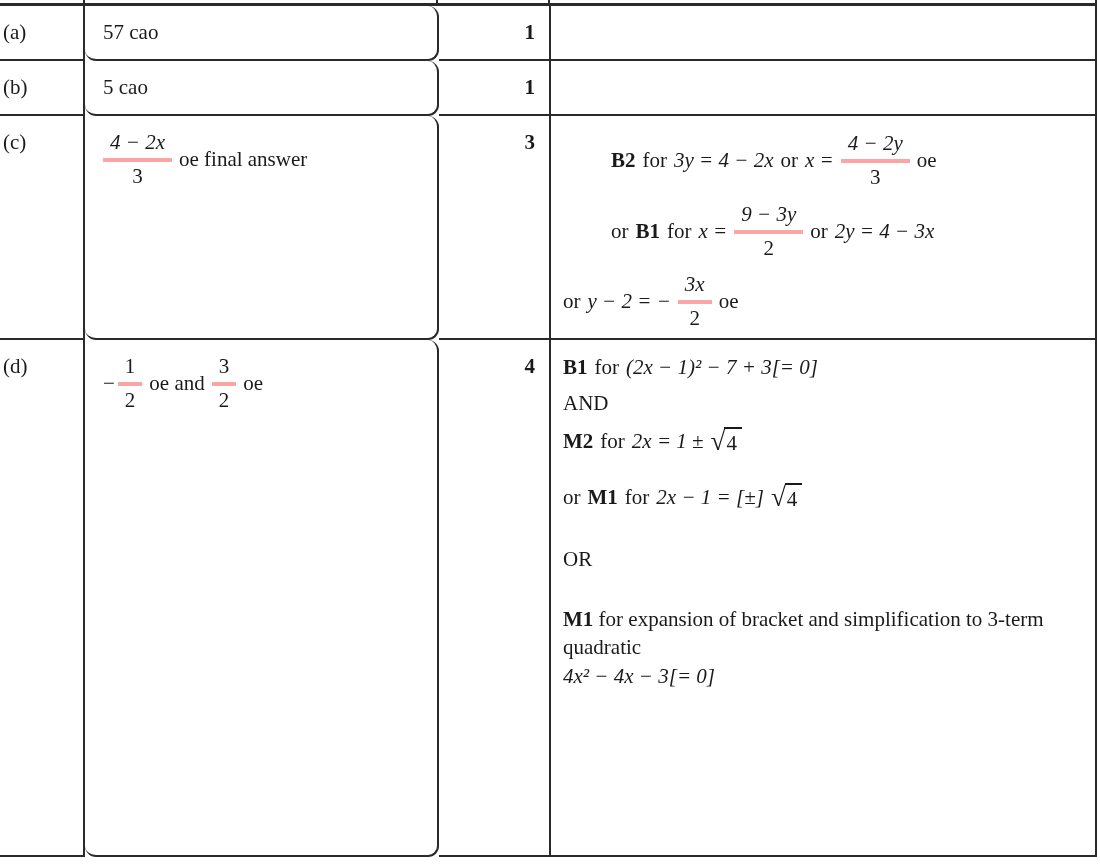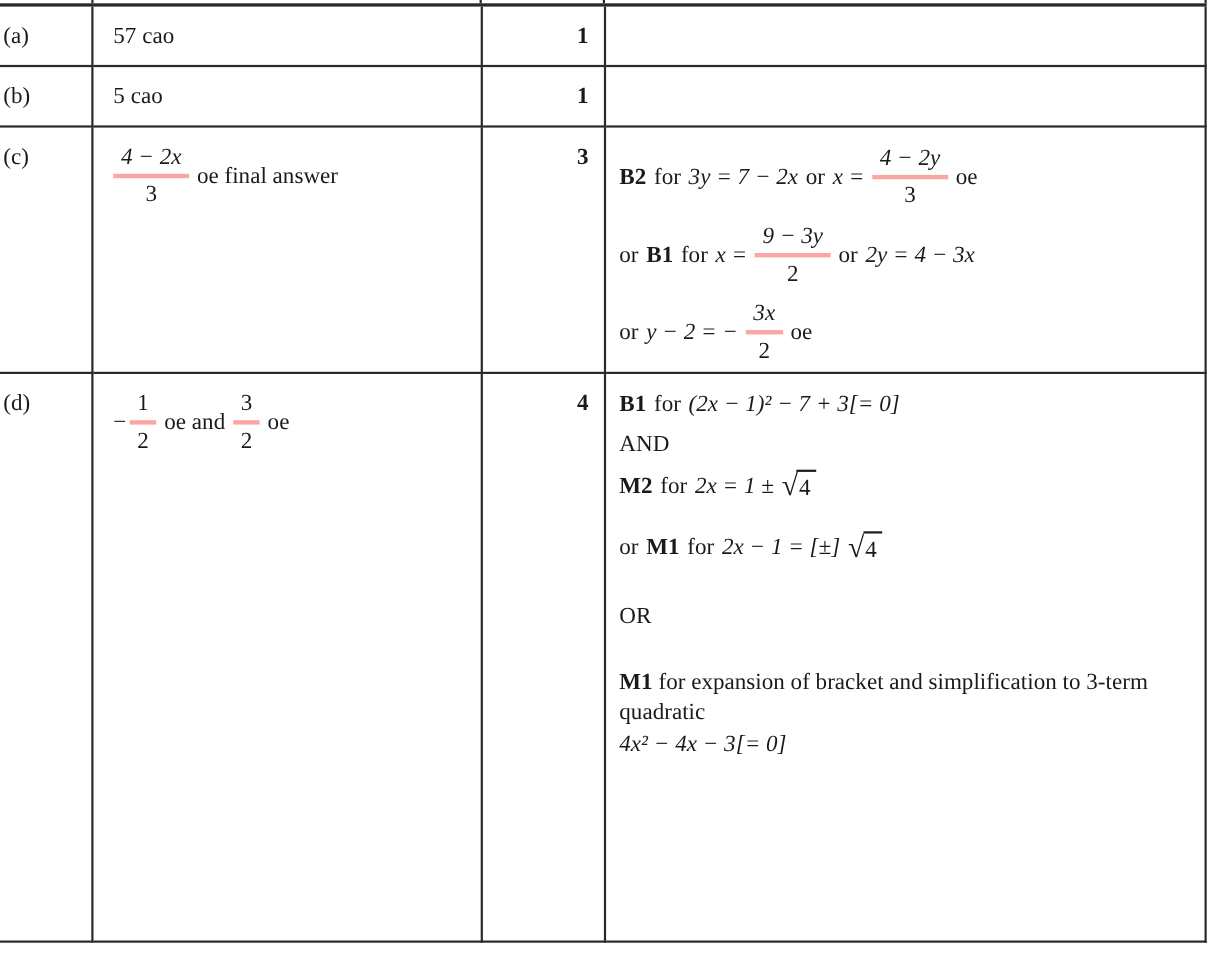--- a/index.html
+++ b/index.html
@@ -24,41 +24,41 @@
     background:#fff;
   }
   .cell {
     border-right:2px solid #2a2a2a;
     border-bottom:2px solid #2a2a2a;
     position:relative;
     font-size:21px;
     line-height:1.3;
   }
   .part-cell   { padding:13px 2px 0 3px; }
-  .answer-cell { padding:13px 6px 0 18px; }
+  .answer-cell { padding:13px 6px 0 18px;border-radius:11px; }
   .marks-cell  { padding:13px 14px 0 4px; text-align:right; font-weight:bold; }
   .notes-cell  { padding:14px 10px 0 12px; }
 
   .rm   { font-style:normal; }
   .math { font-style:italic; }
   .code { font-weight:bold; font-style:normal; }
 
   
   .eqline { display:flex; align-items:center; flex-wrap:wrap; column-gap:7px; }
 
   .frac { display:inline-block; vertical-align:middle; text-align:center; }
   .frac .num { display:block; padding:0 7px 2px 7px; border-bottom:4px solid #fca5a5; }
   .frac .den { display:block; padding-top:1px; }
 
   .sqrt { display:inline-flex; align-items:flex-start; }
   .sqrt .sqrt-sign { font-style:normal; font-size:27px; line-height:1.05; }
   .sqrt .radicand  { border-top:2px solid #1a1a1a; padding:1px 5px 0 2px; margin-left:-1px; }
 
   
-  .c-line { margin-bottom:9px; }
+  .c-line { margin-bottom:9px;margin-left:48px; }
   .gap-sm { margin-bottom:9px; }
   .gap-md { margin-bottom:26px;text-align:right; }
   .gap-lg { margin-bottom:33px; }
   .eq-after { margin-top:2px;font-family:Liberation Serif, serif; }
   .para { max-width:535px; }
 </style>
 </head>
 <body>
 
 <div class="sheet">
@@ -104,21 +104,21 @@
         <span class="rm">oe final answer</span>
       </div>
     </div>
     <div class="cell marks-cell">
       <span>3</span>
     </div>
     <div class="cell notes-cell">
       <div class="eqline c-line">
         <span class="code">B2</span>
         <span class="rm">for</span>
-        <span class="math">3y = 7 − 2x</span>
+        <span class="math">3y = 4 − 2x</span>
         <span class="rm">or</span>
         <span class="math">x =</span>
         <span class="frac">
           <span class="num math">4 − 2y</span>
           <span class="den rm">3</span>
         </span>
         <span class="rm">oe</span>
       </div>
       <div class="eqline c-line">
         <span class="rm">or</span>

